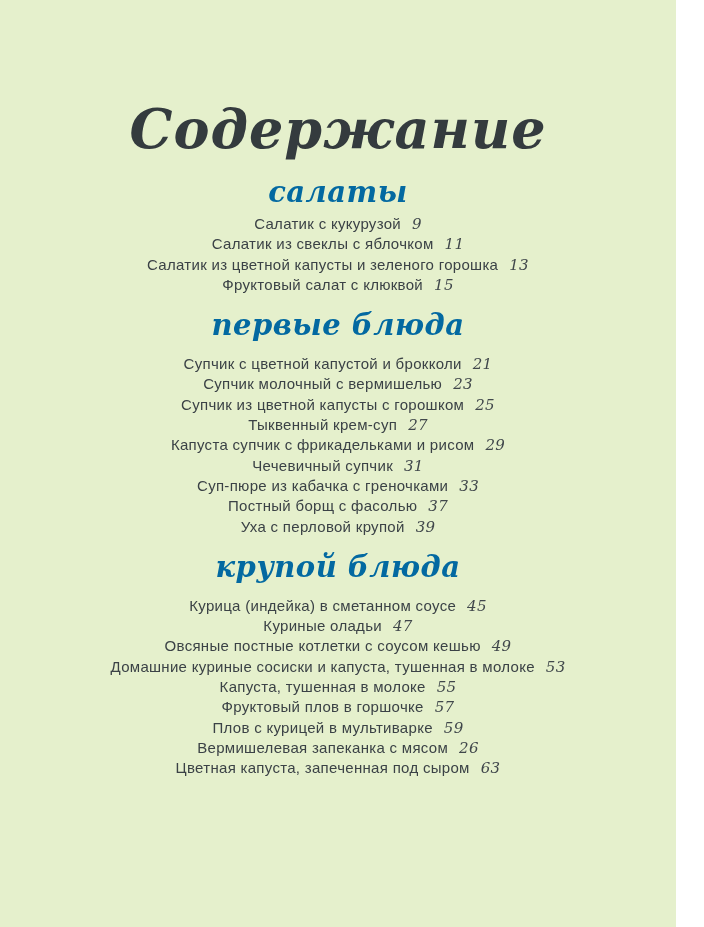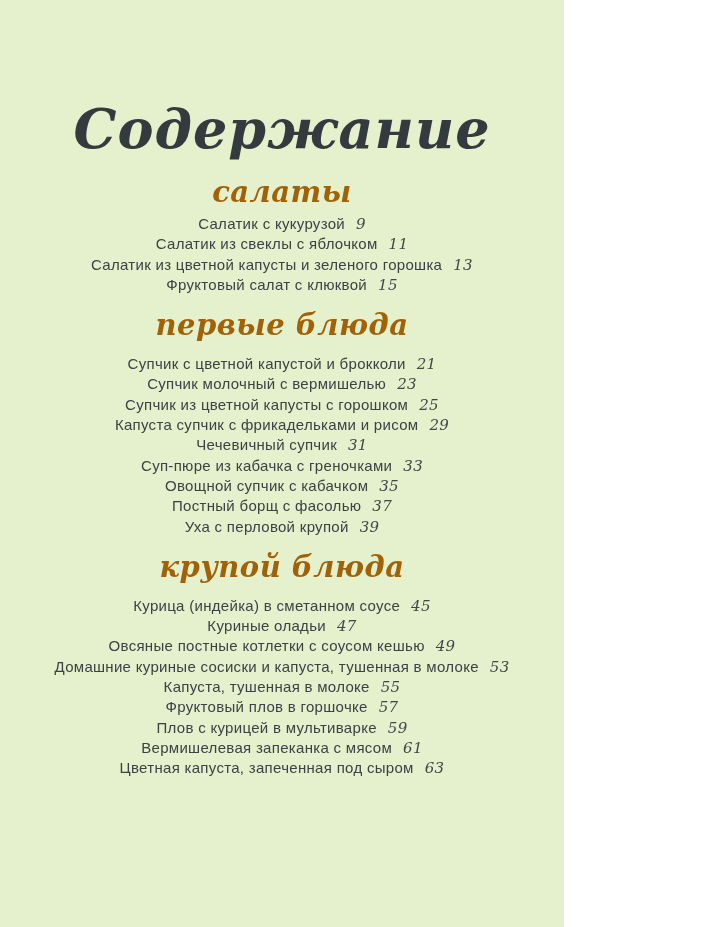--- a/index.html
+++ b/index.html
@@ -1,21 +1,21 @@
 <!DOCTYPE html>
 <html lang="ru"><head>
 <meta charset="utf-8">
 <style>
   html, body {
     margin: 0;
     padding: 0;
   }
   .page {
     position: relative;
-    width: 564px;
+    width: 676px;
     height: 927px;
     box-sizing: border-box;
     background: #e5f0cc;
     overflow: hidden;
     padding-top: 88px;
     font-family: "Liberation Sans", sans-serif;
   }
   .title {
     margin: 0;
     text-align: center;
@@ -28,21 +28,21 @@
     letter-spacing: 1px;
   }
   .toc-section .section-heading {
     margin: 0;
     text-align: center;
     font-family: "DejaVu Serif", serif;
     font-style: italic;
     font-weight: 600;
     font-size: 29px;
     line-height: 44px;
-    color: #a16207;
+    color: #0369a1;
     letter-spacing: 0.5px;
   }
   .toc-section:nth-of-type(2) .section-heading,
   .toc-section:nth-of-type(3) .section-heading {
     margin-top: 8px;
     margin-bottom: 7px;
   }
   .items {
     text-align: center;
   }
@@ -97,36 +97,36 @@
   </div>
 
   <div class="toc-item">
     <span class="item-label">Супчик молочный с вермишелью</span><span class="item-page">23</span>
   </div>
 
   <div class="toc-item">
     <span class="item-label">Супчик из цветной капусты с горошком</span><span class="item-page">25</span>
   </div>
 
+  <div class="toc-item">
+    <span class="item-label">Тыквенный крем-суп</span><span class="item-page">27</span>
+  </div>
 
   <div class="toc-item">
     <span class="item-label">Капуста супчик с фрикадельками и рисом</span><span class="item-page">29</span>
   </div>
 
   <div class="toc-item">
     <span class="item-label">Чечевичный супчик</span><span class="item-page">31</span>
   </div>
 
   <div class="toc-item">
     <span class="item-label">Суп-пюре из кабачка с греночками</span><span class="item-page">33</span>
   </div>
 
-  <div class="toc-item">
-    <span class="item-label">Овощной супчик с кабачком</span><span class="item-page">35</span>
-  </div>
 
   <div class="toc-item">
     <span class="item-label">Постный борщ с фасолью</span><span class="item-page">37</span>
   </div>
 
   <div class="toc-item">
     <span class="item-label">Уха с перловой крупой</span><span class="item-page">39</span>
   </div>
 
 </div>
@@ -158,21 +158,21 @@
 
   <div class="toc-item">
     <span class="item-label">Фруктовый плов в горшочке</span><span class="item-page">57</span>
   </div>
 
   <div class="toc-item">
     <span class="item-label">Плов с курицей в мультиварке</span><span class="item-page">59</span>
   </div>
 
   <div class="toc-item">
-    <span class="item-label">Вермишелевая запеканка с мясом</span><span class="item-page">61</span>
+    <span class="item-label">Вермишелевая запеканка с мясом</span><span class="item-page">26</span>
   </div>
 
   <div class="toc-item">
     <span class="item-label">Цветная капуста, запеченная под сыром</span><span class="item-page">63</span>
   </div>
 </div>
   </section>
 </div>
 </div>
 

